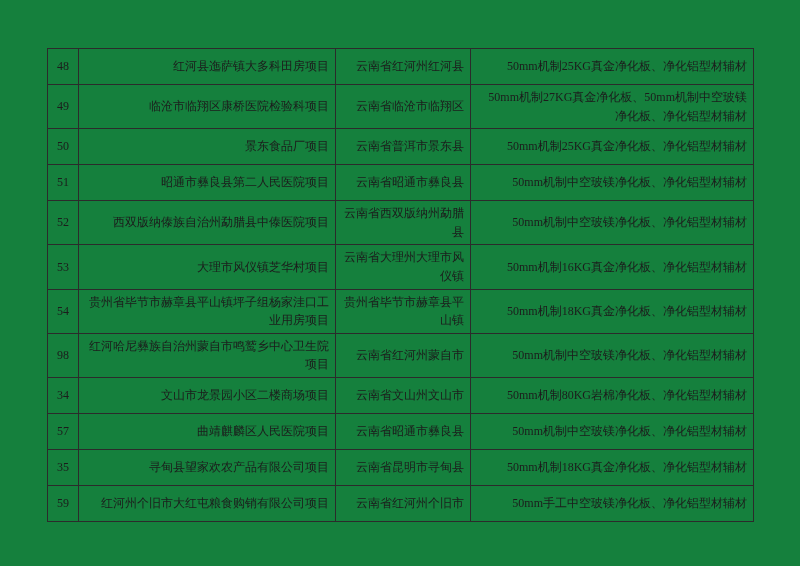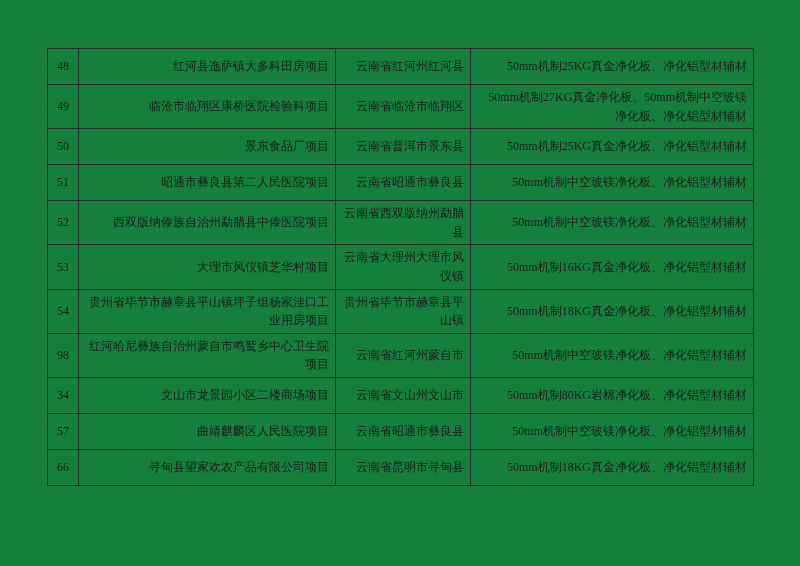--- a/index.html
+++ b/index.html
@@ -110,20 +110,26 @@
           <td>云南省文山州文山市</td>
           <td>50mm机制80KG岩棉净化板、净化铝型材辅材</td>
         </tr>
         <tr>
           <td class="num">57</td>
           <td>曲靖麒麟区人民医院项目</td>
           <td>云南省昭通市彝良县</td>
           <td>50mm机制中空玻镁净化板、净化铝型材辅材</td>
         </tr>
         <tr>
-          <td class="num">66</td>
+          <td class="num">35</td>
           <td>寻甸县望家欢农产品有限公司项目</td>
           <td>云南省昆明市寻甸县</td>
           <td>50mm机制18KG真金净化板、净化铝型材辅材</td>
+        </tr>
+        <tr>
+          <td class="num">59</td>
+          <td>红河州个旧市大红屯粮食购销有限公司项目</td>
+          <td>云南省红河州个旧市</td>
+          <td>50mm手工中空玻镁净化板、净化铝型材辅材</td>
         </tr>
       </tbody>
   </table>
 </div>
 
 </body></html>

